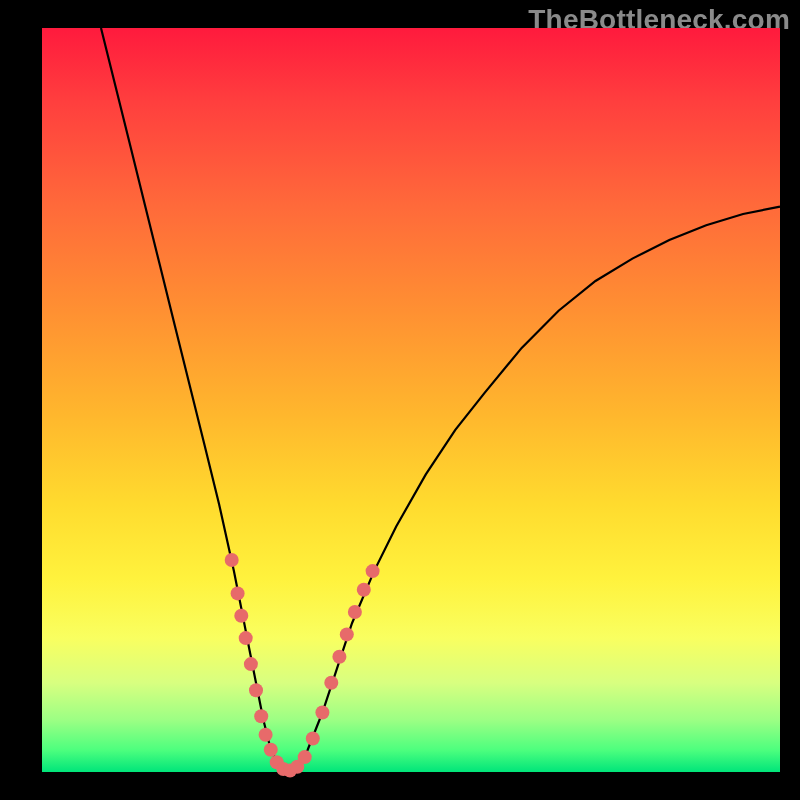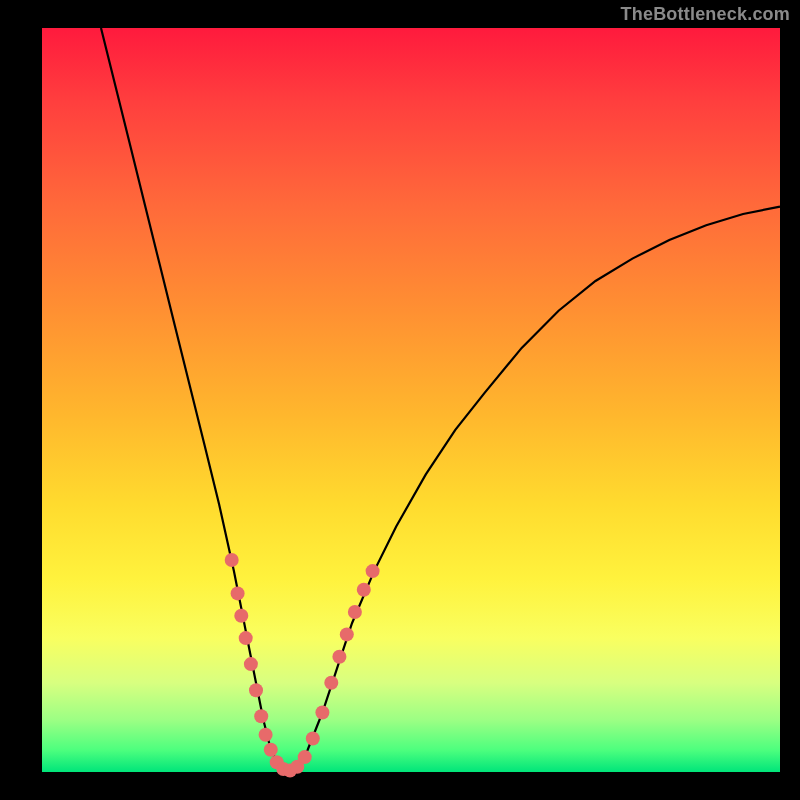--- a/index.html
+++ b/index.html
@@ -37,21 +37,21 @@
         #f9ff60 82%,
         #d8ff80 88%,
         #9cff84 93%,
         #4eff7e 97%,
         #00e57a 100%);
   }
   .watermark {
     position: absolute;
     top: 4px;
     right: 10px;
-    font-size: 18px;
+    font-size: 28px;
     font-weight: 600;
     color: #8a8a8a;
     letter-spacing: 0.2px;
     user-select: none;
   }
   svg.curve {
     position: absolute;
     left: 0;
     top: 0;
     width: 738px;

